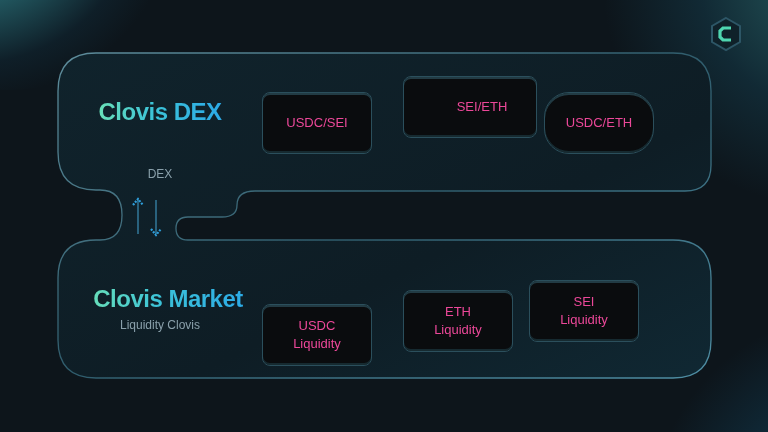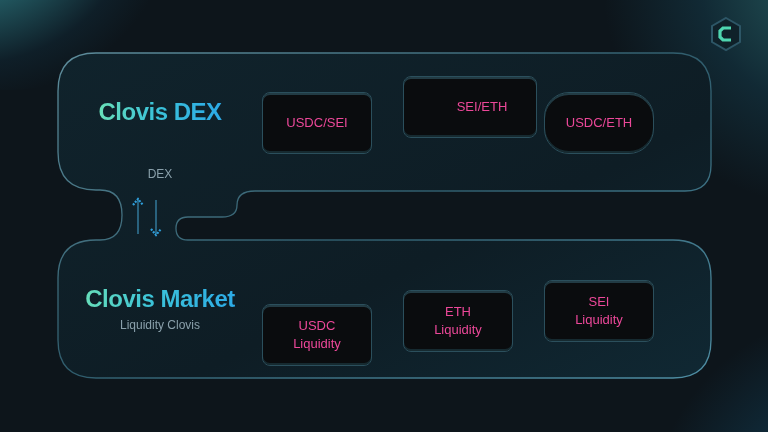--- a/index.html
+++ b/index.html
@@ -86,33 +86,33 @@
 
 <div class="arrows">
   <svg width="36" height="42" viewBox="0 0 36 42">
     <line x1="8" y1="4" x2="8" y2="38" stroke="#3b8fb8" stroke-width="1.2"></line>
     <polyline points="3,9 8,3 13,9" fill="none" stroke="#2f9fdc" stroke-width="2.2" stroke-dasharray="2 1.2"></polyline>
     <line x1="26" y1="4" x2="26" y2="38" stroke="#3b8fb8" stroke-width="1.2"></line>
     <polyline points="21,33 26,39 31,33" fill="none" stroke="#2f9fdc" stroke-width="2.2" stroke-dasharray="2 1.2"></polyline>
   </svg>
 </div>
 
-<div class="title" style="left:72px;top:285px;width:176px;">Clovis Market</div>
+<div class="title" style="left:80px;top:285px;width:176px;">Clovis Market</div>
 <div class="subtitle" style="left:72px;top:318px;width:176px;">Liquidity Clovis</div>
 
 <div class="pill" style="left:262px;top:280px;margin-top:24px;">
   <div>
     <div>USDC</div>
     <div>Liquidity</div>
   </div>
 </div>
 <div class="pill" style="left:403px;top:272px;margin-top:18px;">
   <div>
     <div>ETH</div>
     <div>Liquidity</div>
   </div>
 </div>
-<div class="pill" style="left:544px;top:280px;">
+<div class="pill" style="left:529px;top:280px;">
   <div>
     <div>SEI</div>
     <div>Liquidity</div>
   </div>
 </div>
 
 </body></html>

